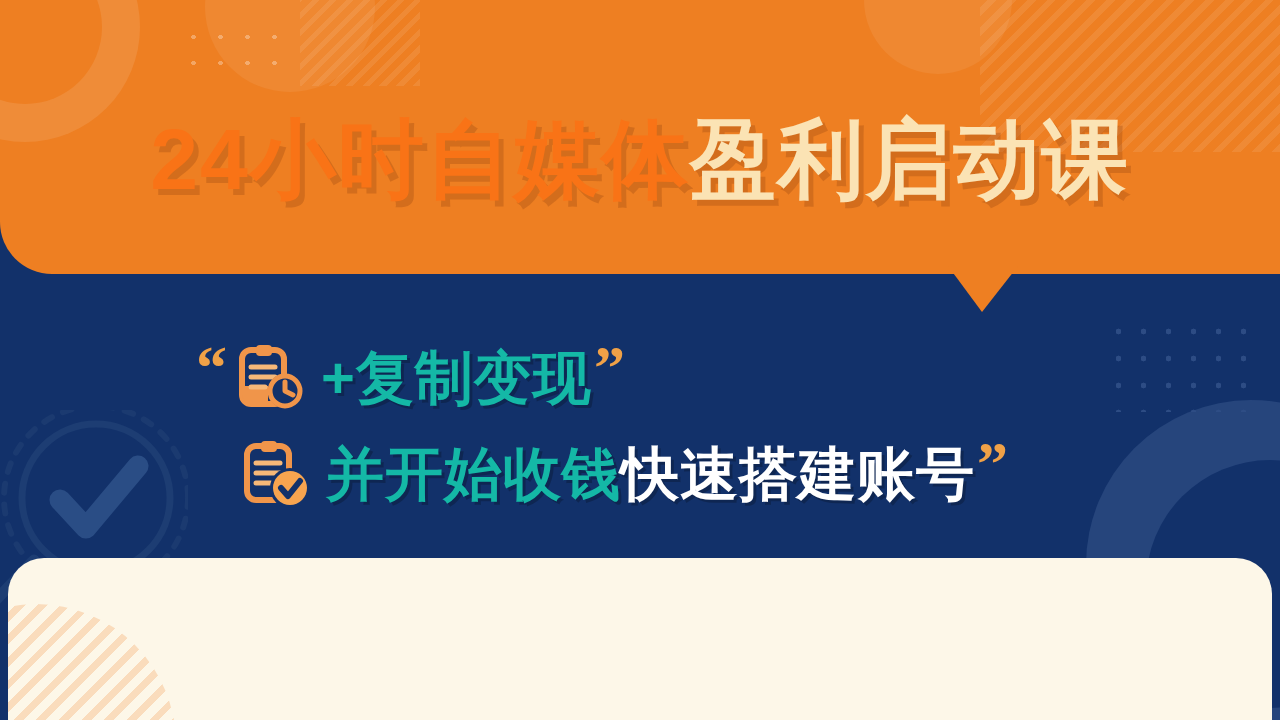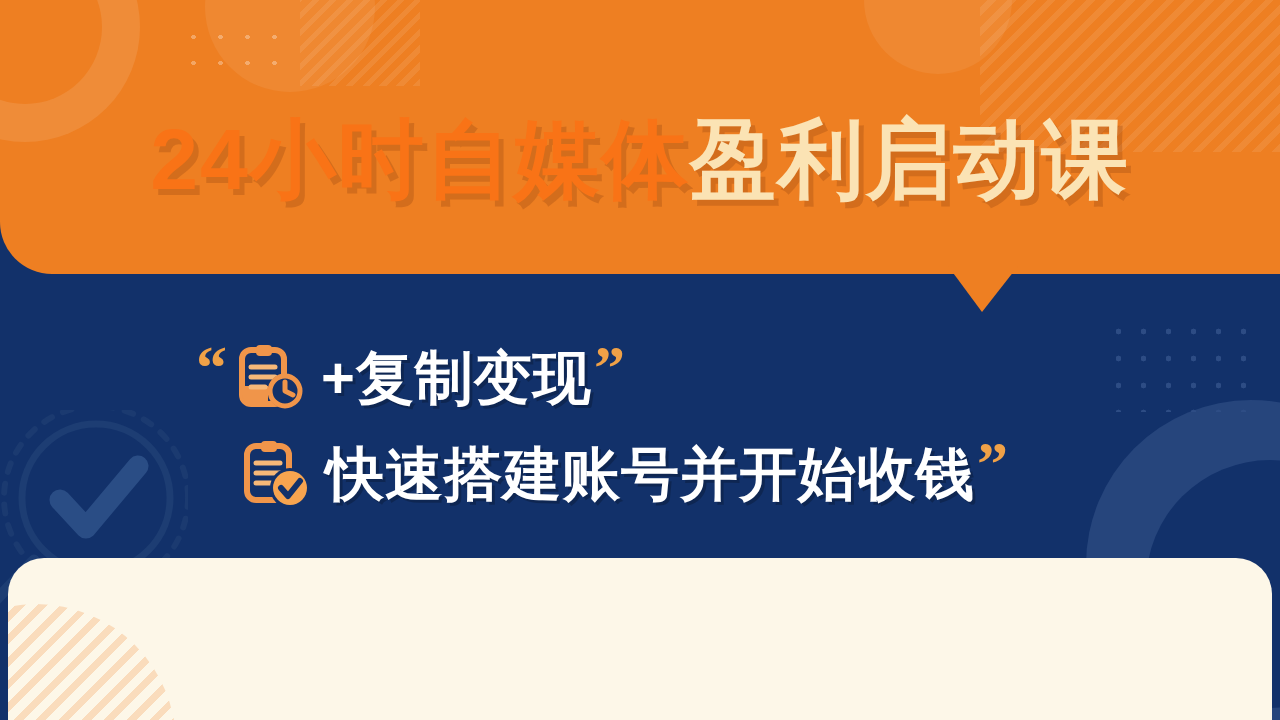--- a/index.html
+++ b/index.html
@@ -166,21 +166,21 @@
   .q-icon svg { width:100%; height:100%; display:block; }
 
   .q-text {
     font-size:58px;
     font-weight:bold;
     letter-spacing:1px;
     line-height:1;
     text-shadow:3px 3px 0 rgba(0,0,0,.22);
   }
   .q-white { color:#ffffff; }
-  .q-orange { color:#ffffff; }
+  .q-orange { color:#14b8a6; }
 
   
   .card {
     position:absolute;
     left:8px; right:8px;
     top:558px;
     height:170px;
     background:#fdf7e8;
     border-top-left-radius:36px;
     border-top-right-radius:36px;
@@ -263,22 +263,22 @@
           <rect x="21" y="3" width="16" height="11" rx="4" fill="#f0954a"></rect>
           <line x1="16" y1="25" x2="40" y2="25" stroke="#f6b878" stroke-width="5" stroke-linecap="round"></line>
           <line x1="16" y1="35" x2="40" y2="35" stroke="#f6b878" stroke-width="5" stroke-linecap="round"></line>
           <line x1="16" y1="45" x2="32" y2="45" stroke="#f6b878" stroke-width="5" stroke-linecap="round"></line>
           <circle cx="50" cy="50" r="20" fill="#12316a"></circle>
           <circle cx="50" cy="50" r="17" fill="#f7a44f"></circle>
           <path d="M41 50 L48 58 L60 43" fill="none" stroke="#12316a" stroke-width="6" stroke-linecap="round" stroke-linejoin="round"></path>
         </svg>
       </span>
 
+      <span class="q-text q-orange">并开始收钱</span>
       <span class="q-text q-white">快速搭建账号</span>
-      <span class="q-text q-orange">并开始收钱</span>
       <span class="quote-close">”</span>
     </div>
 
   </div>
 
   <div class="card">
     <div class="card-stripe-circle"></div>
   </div>
 
 </div>

